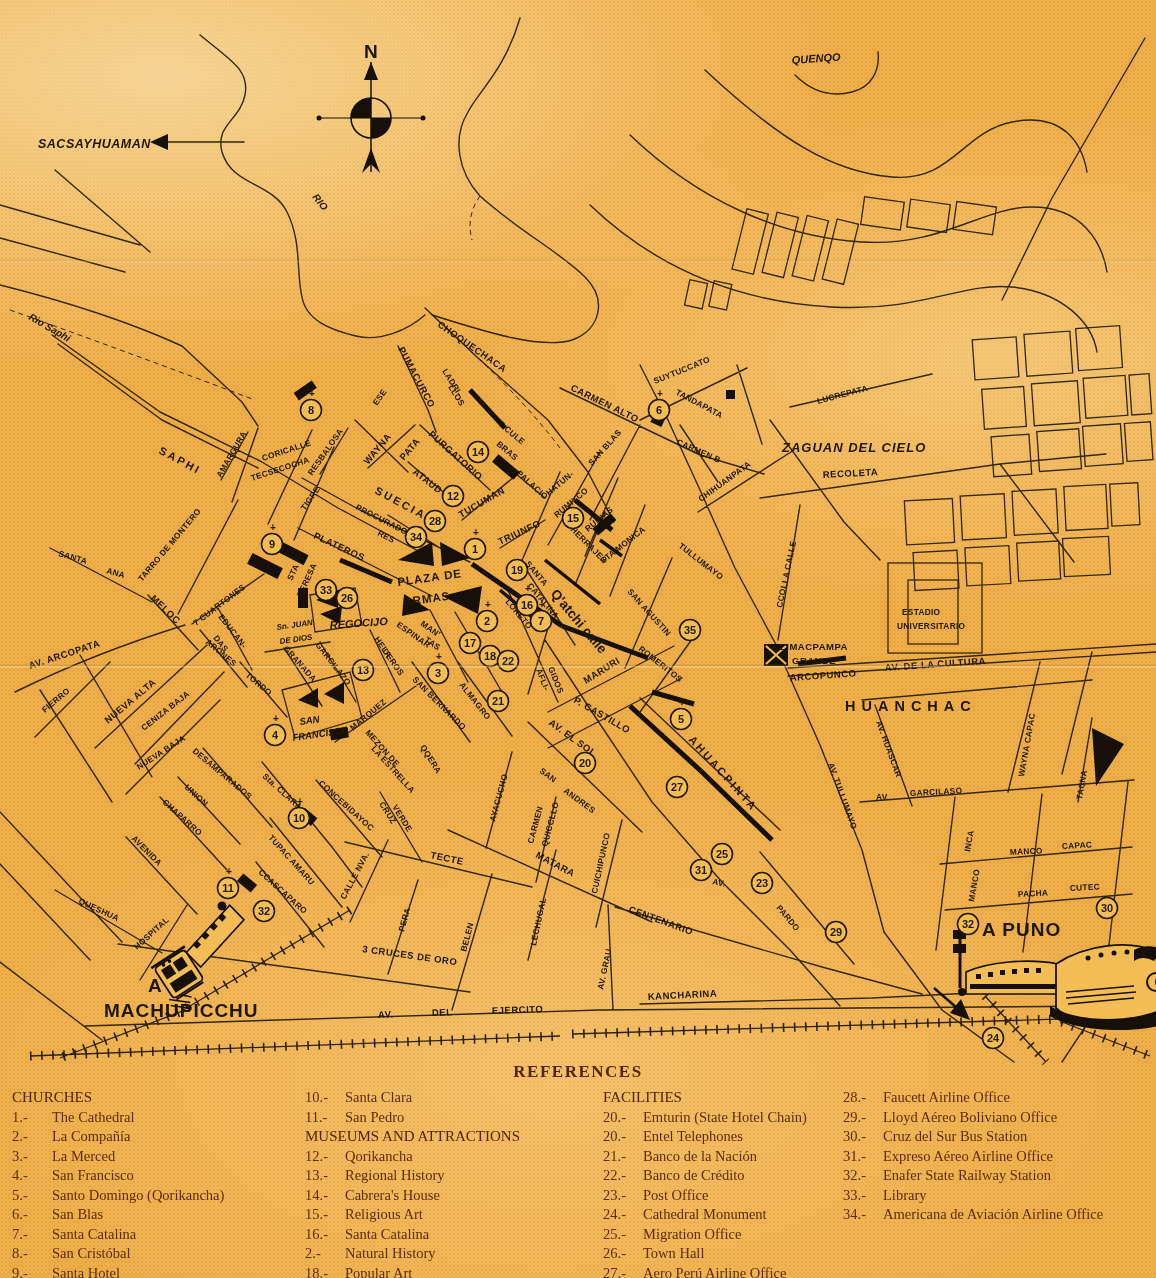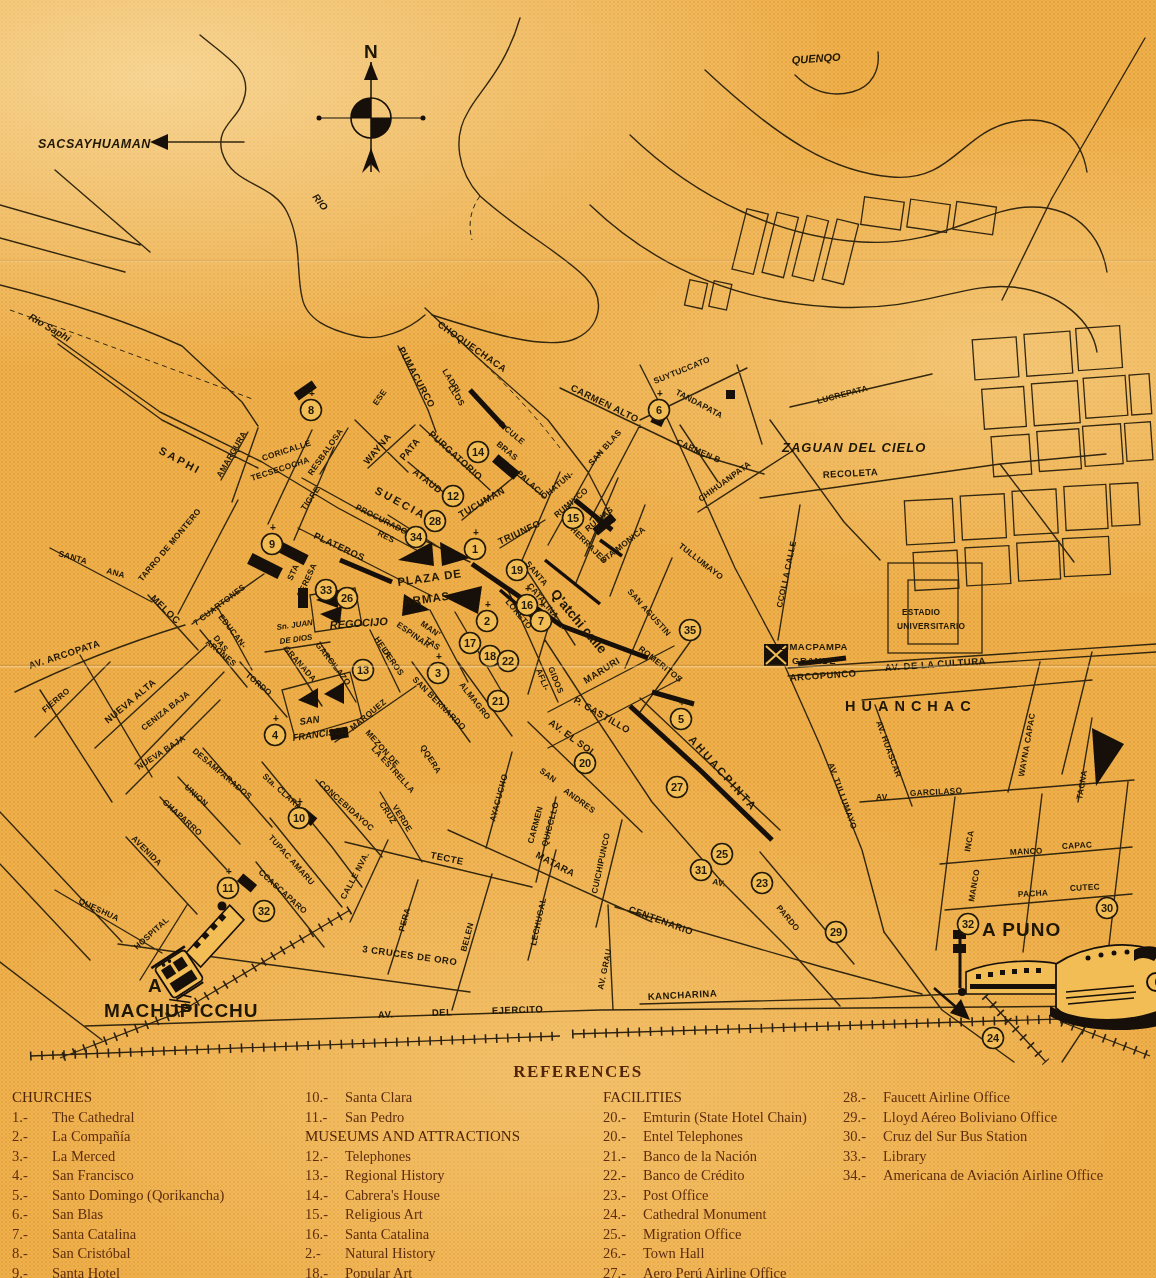--- a/index.html
+++ b/index.html
@@ -545,21 +545,21 @@
           <div class="item"><span class="num">5.-</span><span>Santo Domingo (Qorikancha)</span></div>
           <div class="item"><span class="num">6.-</span><span>San Blas</span></div>
           <div class="item"><span class="num">7.-</span><span>Santa Catalina</span></div>
           <div class="item"><span class="num">8.-</span><span>San Cristóbal</span></div>
           <div class="item"><span class="num">9.-</span><span>Santa Hotel</span></div>
         </div>
         <div class="col">
           <div class="item"><span class="num">10.-</span><span>Santa Clara</span></div>
           <div class="item"><span class="num">11.-</span><span>San Pedro</span></div>
           <div class="hdr">MUSEUMS AND ATTRACTIONS</div>
-          <div class="item"><span class="num">12.-</span><span>Telephones</span></div>
+          <div class="item"><span class="num">12.-</span><span>Qorikancha</span></div>
           <div class="item"><span class="num">13.-</span><span>Regional History</span></div>
           <div class="item"><span class="num">14.-</span><span>Cabrera's House</span></div>
           <div class="item"><span class="num">15.-</span><span>Religious Art</span></div>
           <div class="item"><span class="num">16.-</span><span>Santa Catalina</span></div>
           <div class="item"><span class="num">2.-</span><span>Natural History</span></div>
           <div class="item"><span class="num">18.-</span><span>Popular Art</span></div>
         </div>
         <div class="col">
           <div class="hdr">FACILITIES</div>
           <div class="item"><span class="num">20.-</span><span>Emturin (State Hotel Chain)</span></div>
@@ -569,20 +569,22 @@
           <div class="item"><span class="num">23.-</span><span>Post Office</span></div>
           <div class="item"><span class="num">24.-</span><span>Cathedral Monument</span></div>
           <div class="item"><span class="num">25.-</span><span>Migration Office</span></div>
           <div class="item"><span class="num">26.-</span><span>Town Hall</span></div>
           <div class="item"><span class="num">27.-</span><span>Aero Perú Airline Office</span></div>
         </div>
         <div class="col">
           <div class="item"><span class="num">28.-</span><span>Faucett Airline Office</span></div>
           <div class="item"><span class="num">29.-</span><span>Lloyd Aéreo Boliviano Office</span></div>
           <div class="item"><span class="num">30.-</span><span>Cruz del Sur Bus Station</span></div>
+          <div class="item"><span class="num">31.-</span><span>Expreso Aéreo Airline Office</span></div>
+          <div class="item"><span class="num">32.-</span><span>Enafer State Railway Station</span></div>
           <div class="item"><span class="num">33.-</span><span>Library</span></div>
           <div class="item"><span class="num">34.-</span><span>Americana de Aviación Airline Office</span></div>
         </div>
       </div>
 </div>
 
 <div class="crease" style="top:664px"></div>
 <div class="crease" style="top:259px;opacity:.5"></div>
 
 </div>

